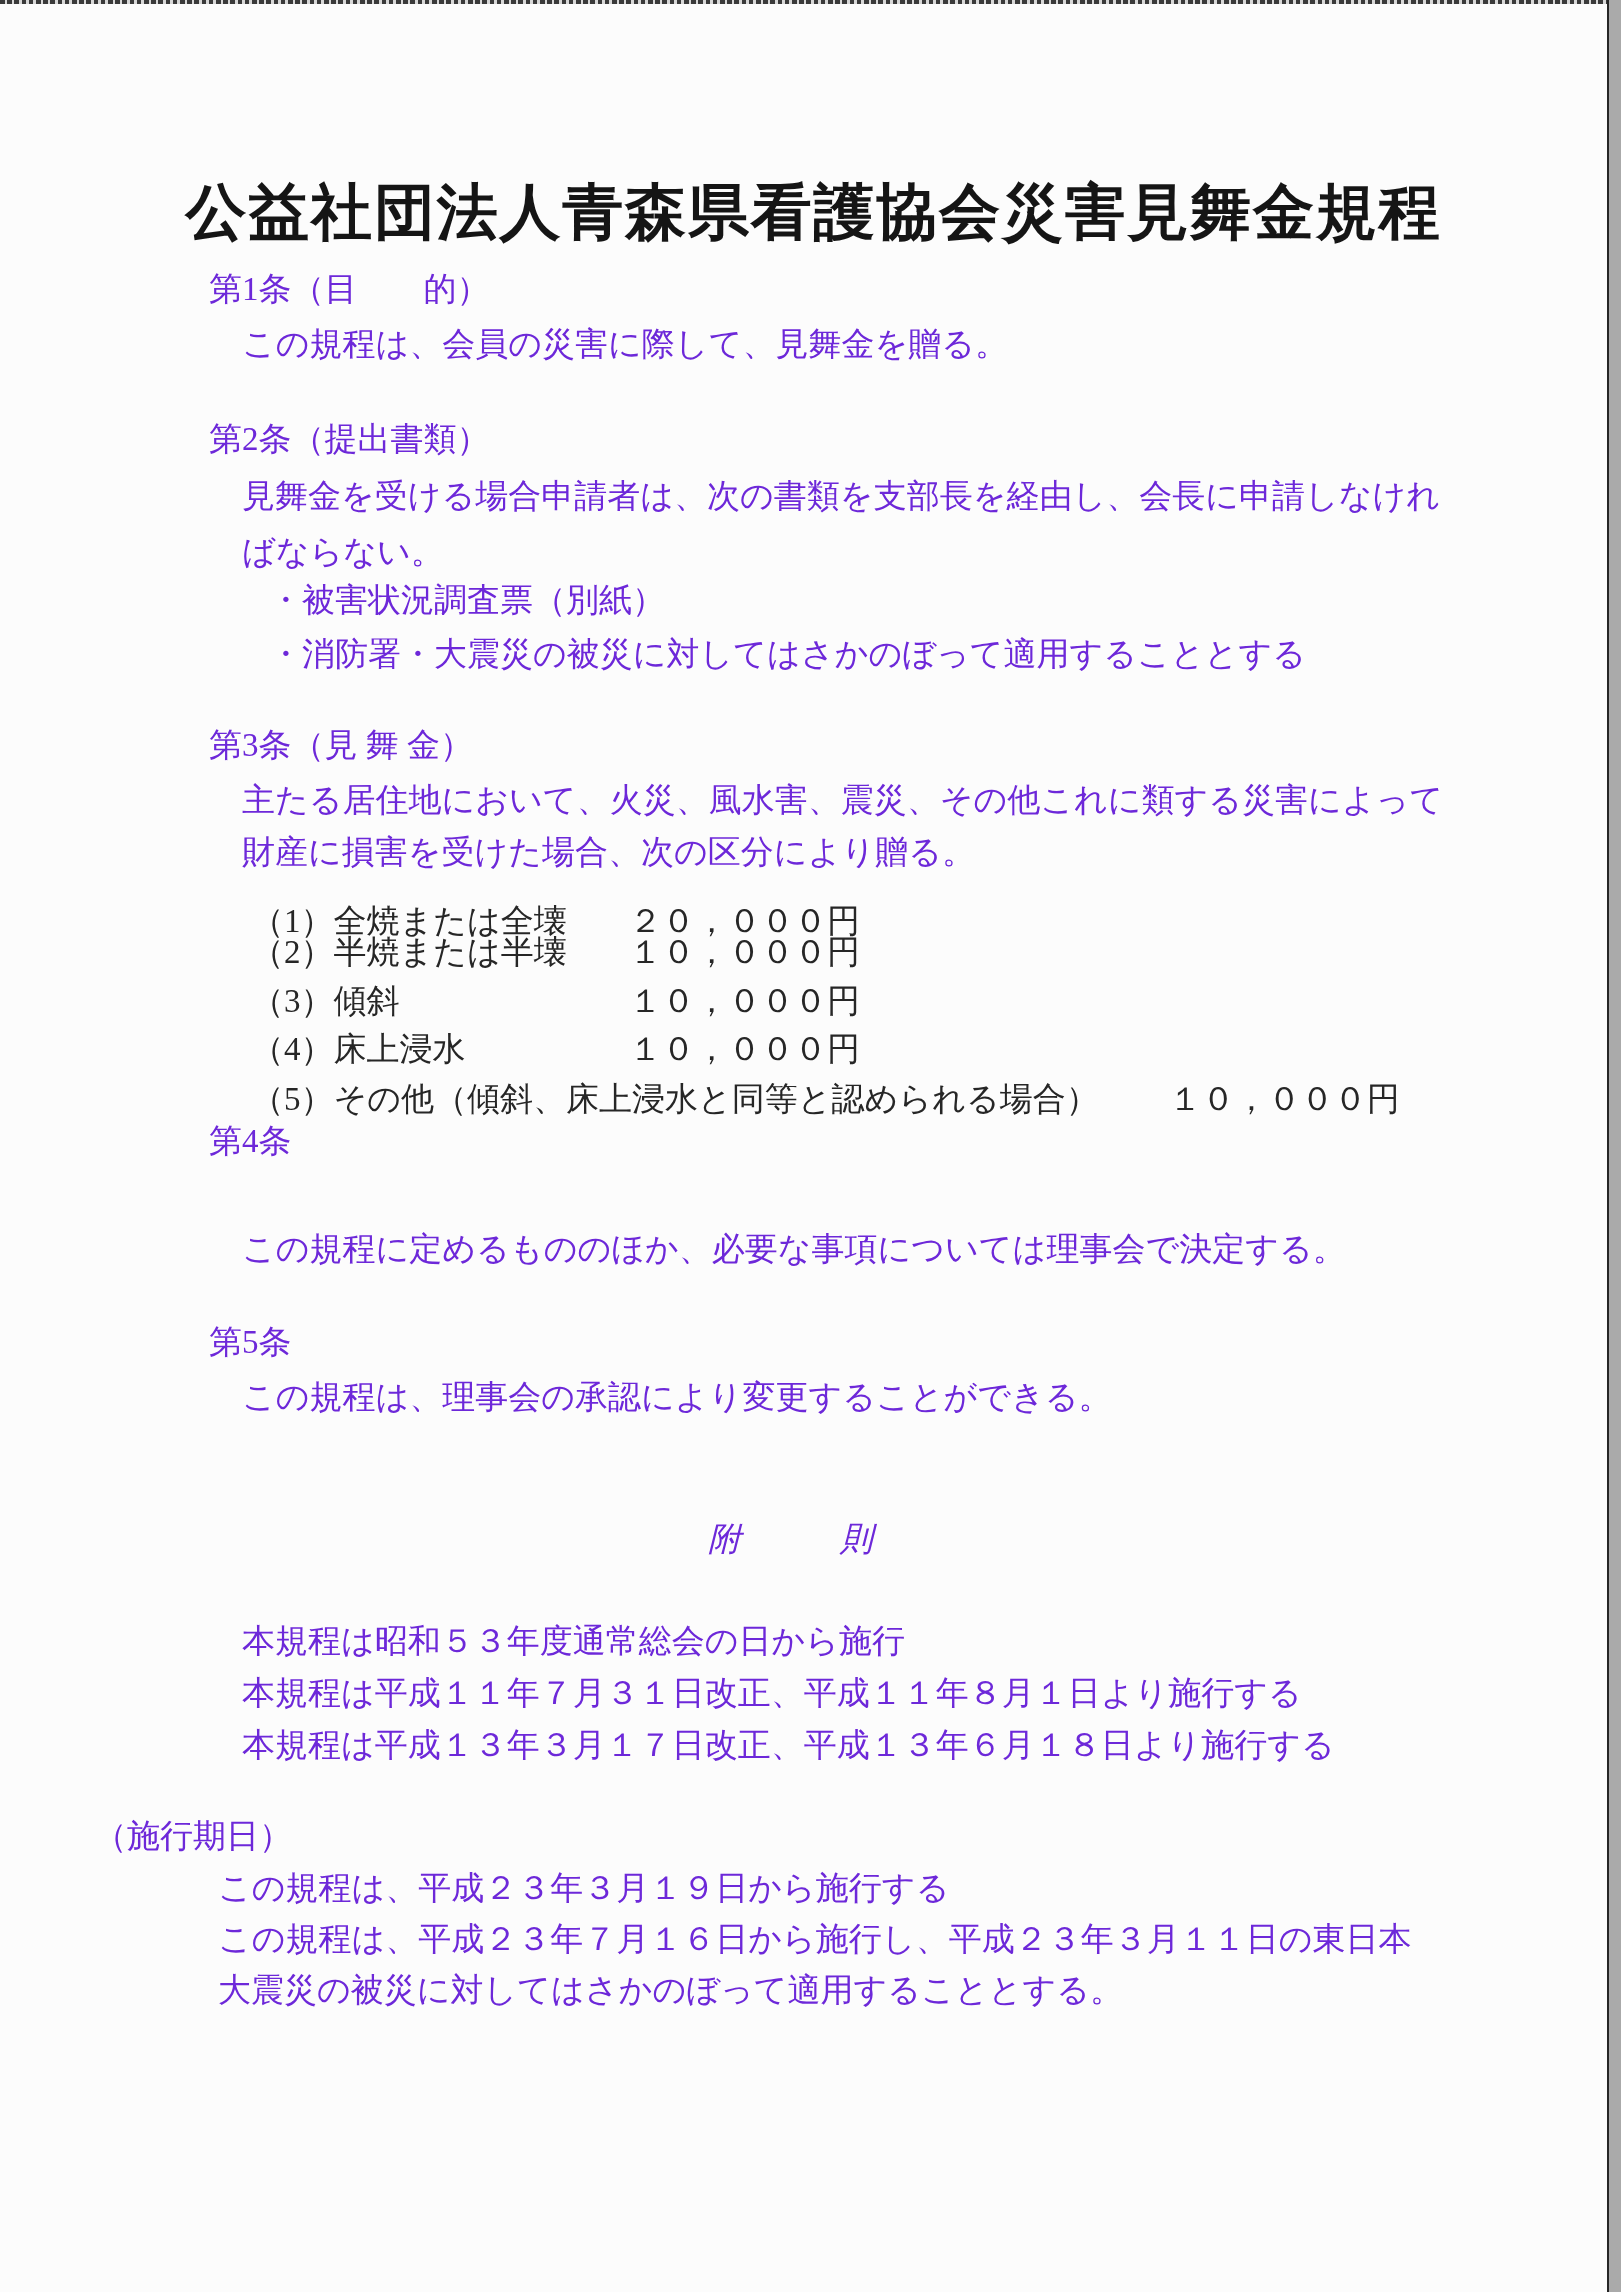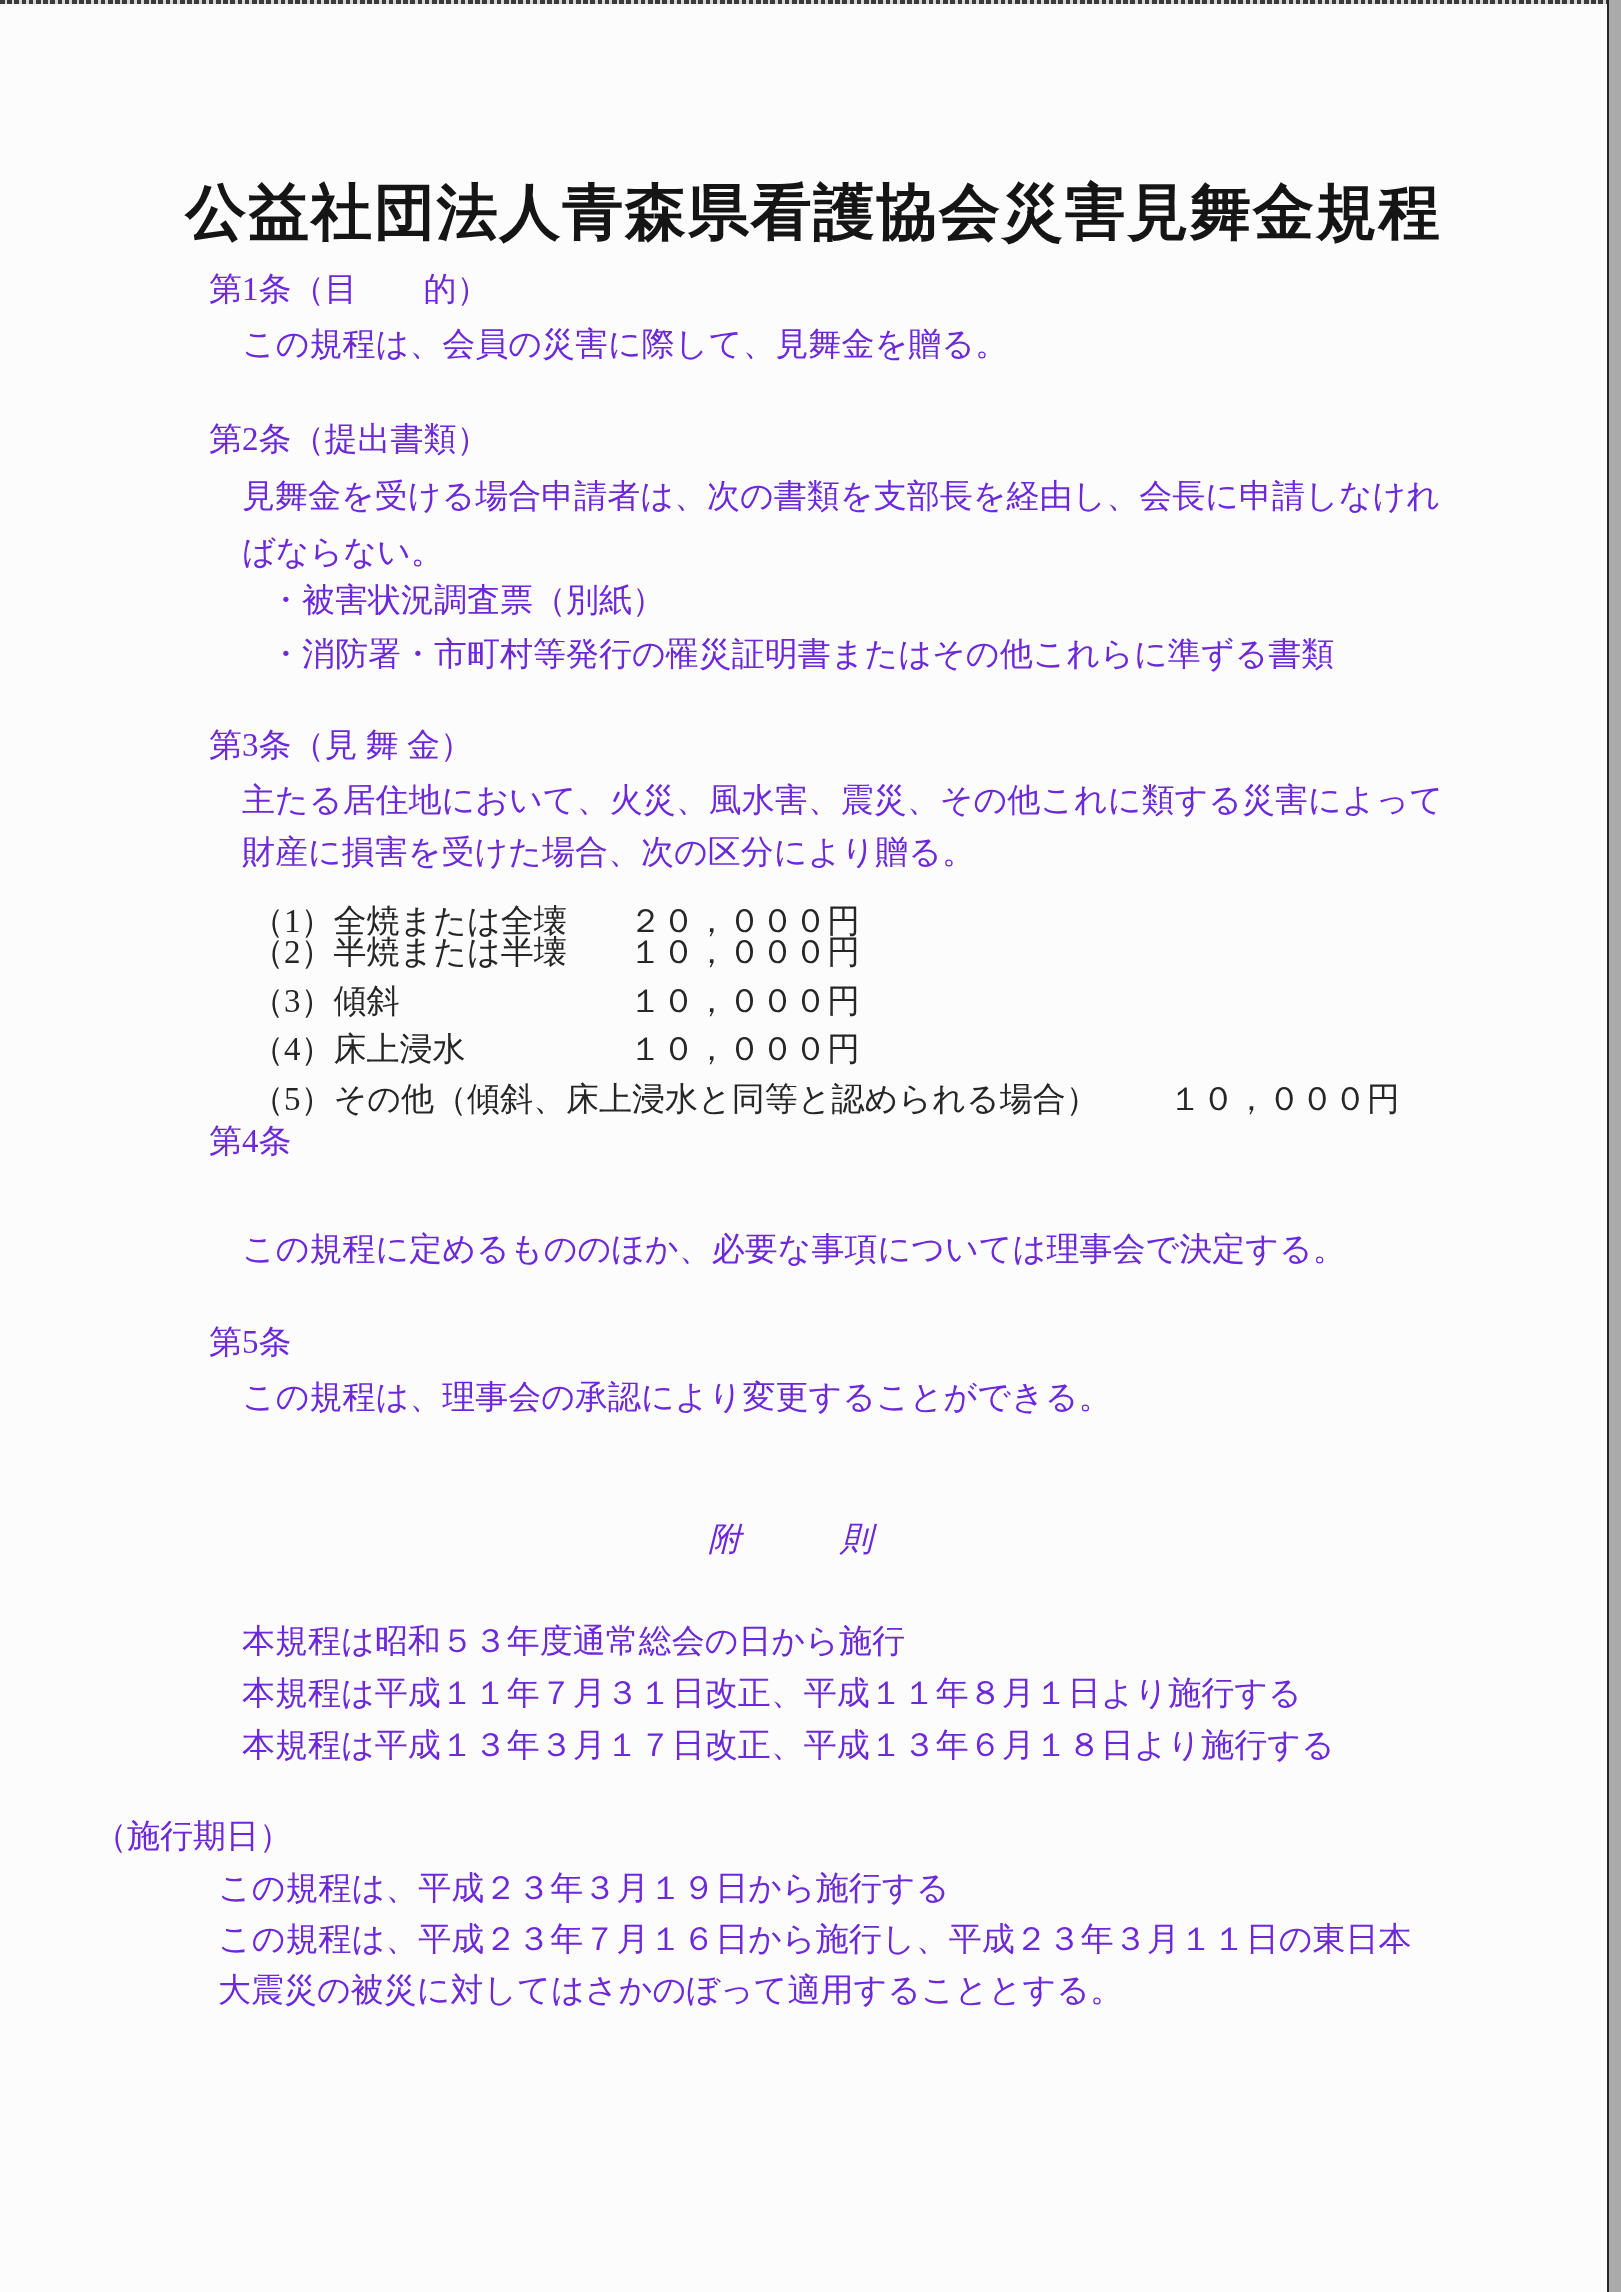--- a/index.html
+++ b/index.html
@@ -61,21 +61,21 @@
 
   <div class="doc-title">公益社団法人青森県看護協会災害見舞金規程</div>
 
   <div class="line heading" style="top:269px">第1条（目　　的）</div>
   <div class="line body-line" style="top:324px">この規程は、会員の災害に際して、見舞金を贈る。</div>
 
   <div class="line heading" style="top:419px">第2条（提出書類）</div>
   <div class="line body-line" style="top:476px">見舞金を受ける場合申請者は、次の書類を支部長を経由し、会長に申請しなけれ</div>
   <div class="line body-line" style="top:532px">ばならない。</div>
   <div class="line bullet-line" style="top:580px">・被害状況調査票（別紙）</div>
-  <div class="line bullet-line" style="top:634px">・消防署・市町村等発行の罹災証明書またはその他これらに準ずる書類</div>
+  <div class="line bullet-line" style="top:634px">・消防署・大震災の被災に対してはさかのぼって適用することとする</div>
 
   <div class="line heading" style="top:725px">第3条（見 舞 金）</div>
   <div class="line body-line" style="top:780px">主たる居住地において、火災、風水害、震災、その他これに類する災害によって</div>
   <div class="line body-line" style="top:832px">財産に損害を受けた場合、次の区分により贈る。</div>
 
   <div class="item-row" style="top:901px">
     <span class="item-label-fixed">（1）全焼または全壊</span>
     <span>２０，０００円</span>
   </div>
   <div class="item-row" style="top:932px">

